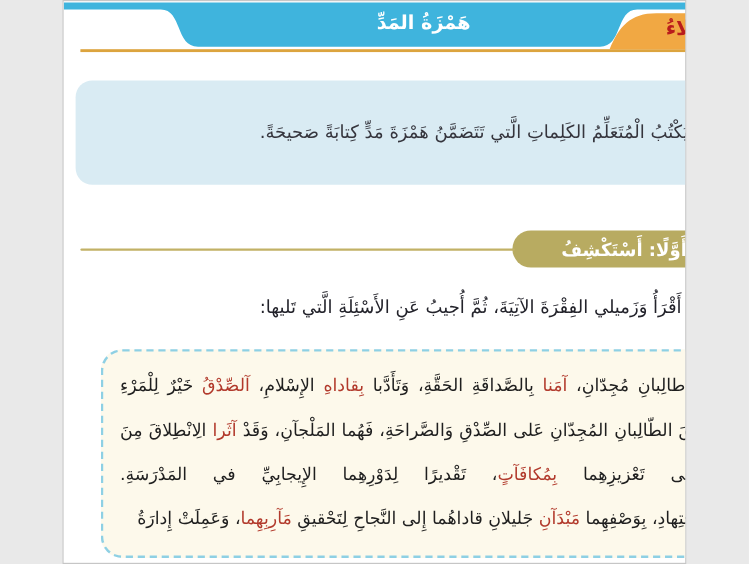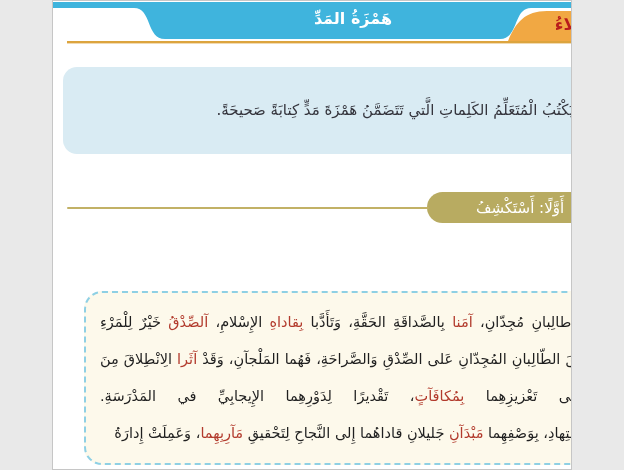--- a/index.html
+++ b/index.html
@@ -49,21 +49,21 @@
   
   .section-badge{
     position:absolute;top:186px;left:551px;width:70px;height:42px;
     background:var(--badge-bg);border-radius:10px;
     display:flex;align-items:center;justify-content:center;
   }
   .section-banner{
     position:absolute;top:191px;left:374px;width:186px;height:31px;
     background:var(--banner-gold);border-radius:16px;
     display:flex;align-items:center;justify-content:center;
-    color:#fff;font-weight:normal;font-size:15px;
+    color:#fff;font-weight:bold;font-size:15px;
   }
   .section-rule{
     position:absolute;top:206px;left:14px;width:362px;height:2px;
     background:#c2b166;border-radius:1px;
   }
   
   .instruction{
     position:absolute;top:246px;right:3px;left:10px;
     text-align:right;font-size:15px;color:#23232b;
   }
@@ -116,20 +116,21 @@
 
   <div class="section-badge">
     <svg width="40" height="40" viewBox="-20 -20 40 40">
       <circle cx="2" cy="-4" r="8.5" fill="none" stroke="#c9a53f" stroke-width="3.2"></circle>
       <line x1="-4" y1="2.5" x2="-11" y2="11" stroke="#c9a53f" stroke-width="4" stroke-linecap="round"></line>
     </svg>
   </div>
   <div class="section-banner">أَوَّلًا: أَسْتَكْشِفُ</div>
   <div class="section-rule"></div>
 
+  <div class="instruction">أَقْرَأُ وَزَميلي الفِقْرَةَ الآتِيَةَ، ثُمَّ أُجيبُ عَنِ الأَسْئِلَةِ الَّتي تَليها:</div>
 
   <div class="para-box">
       <div class="line"><span>مُحَمَّدٌ وَسَعيدٌ طالِبانِ مُجِدّانِ، </span><span class="red">آمَنا</span><span> بِالصَّداقَةِ الحَقَّةِ، وَتَأَدَّبا </span><span class="red">بِقاداهِ</span><span> الإِسْلامِ، </span><span class="red">آلصِّدْقُ</span><span> خَيْرٌ لِلْمَرْءِ</span></div>
       <div class="line"><span>أَمِ الأَهْواءُ؟اتَّفَقَ الطّالِبانِ المُجِدّانِ عَلى الصِّدْقِ وَالصَّراحَةِ، فَهُما المَلْجآنِ، وَقَدْ </span><span class="red">آثَرا</span><span> الِانْطِلاقَ مِنَ</span></div>
       <div class="line"><span>المَدْرَسَةِ عَلى تَعْزيزِهِما </span><span class="red">بِمُكافَآتٍ</span><span>، تَقْديرًا لِدَوْرِهِما الإِيجابِيِّ في المَدْرَسَةِ.</span></div>
       <div class="line"><span>الصِّدْقِ وَالِاجْتِهادِ، بِوَصْفِهِما </span><span class="red">مَبْدَآنِ</span><span> جَليلانِ قاداهُما إِلى النَّجاحِ لِتَحْقيقِ </span><span class="red">مَآرِبِهِما</span><span>، وَعَمِلَتْ إِدارَةُ</span></div>
     </div>
 
 </div>
 

